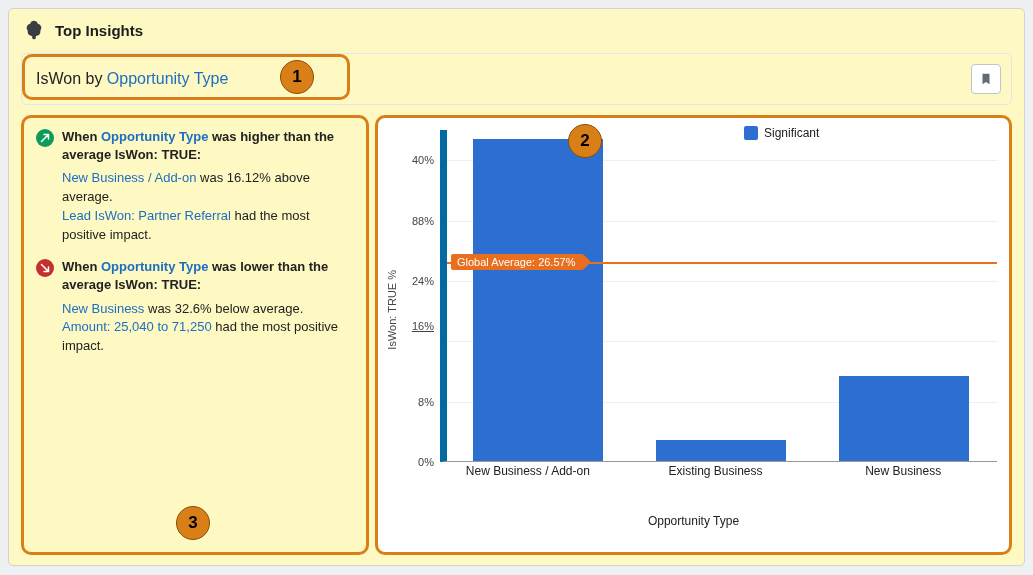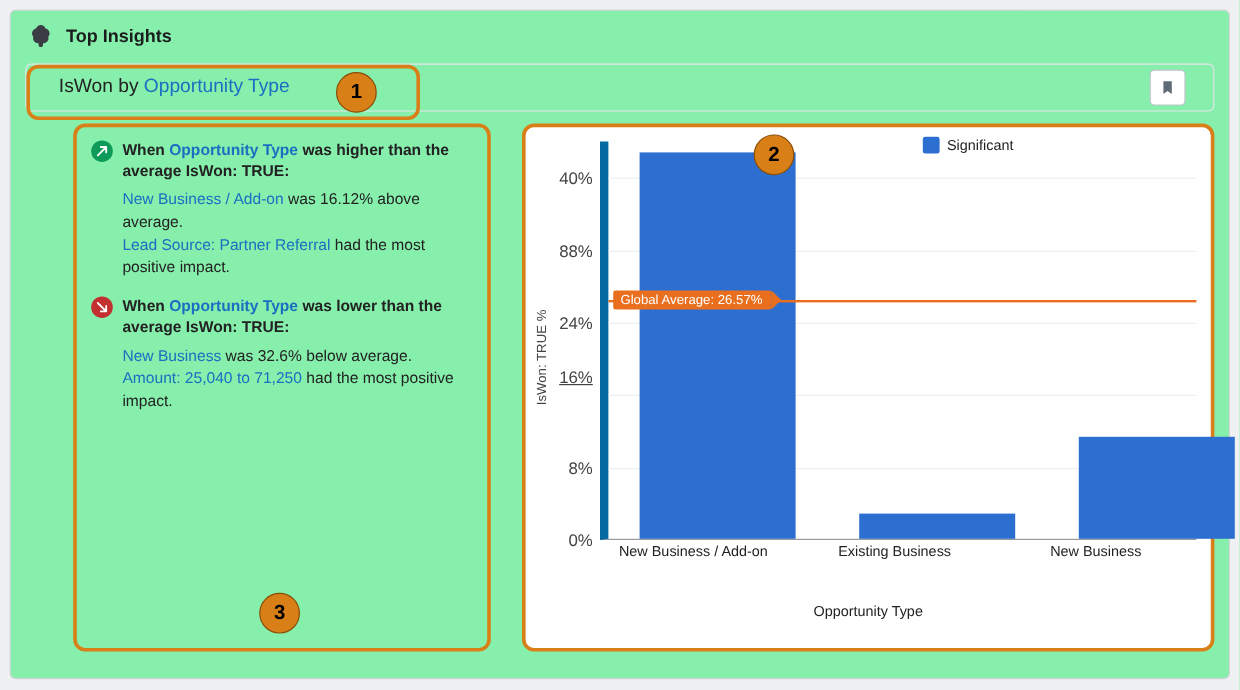--- a/index.html
+++ b/index.html
@@ -6,21 +6,21 @@
   body {
     font-family: -apple-system, BlinkMacSystemFont, "Segoe UI", Arial, sans-serif;
     background: #eef0f2;
     width: 1033px;
     height: 575px;
     overflow: hidden;
     font-size: 13px;
     color: #222;
   }
   .panel {
-    background: #86efac;
+    background: #fef9c3;
     border: 1px solid #cfd4d8;
     border-radius: 5px;
     margin: 8px;
     height: 558px;
     position: relative;
   }
   .hdr {
     display: flex;
     align-items: center;
     padding: 10px 14px 4px 14px;
@@ -31,23 +31,23 @@
     display:flex;align-items:center;justify-content:center;
     color:#3a3e44;
   }
   .hdr-title { font-weight: 700; font-size: 15px; color:#1a1c1e; }
   .content {
     padding: 8px 12px 12px 12px;
   }
   .title-row {
     display:flex; align-items:center; justify-content:space-between;
     border:1px solid #e3e6e9; border-radius:5px;
-    padding:13px;
-    position: relative;
-    height: 40px;
+    padding:0;
+    position: relative;
+    height: 52px;
     margin-bottom: 10px;
   }
   .title-outline {
     position:absolute;
     left:0; top:0;
     width: 328px; height: 46px;
     border: 3px solid #d97f18;
     border-radius: 10px;
     pointer-events:none;
   }
@@ -60,23 +60,22 @@
   .bookmark-box {
     width: 30px; height: 30px;
     border:1px solid #bfc5cb;
     border-radius:4px;
     display:flex;align-items:center;justify-content:center;
     margin-right:10px;
     cursor:pointer;
     background:#fff;
   }
   .cols {
-    display:flex; gap:26px;
+    display:flex; gap:6px;
     height: 440px;
-    margin-left: 40px;
   }
   .left-col {
     width: 348px;
     border: 3px solid #d97f18;
     border-radius: 10px;
     padding: 10px 12px 8px 12px;
     position: relative;
   }
   .right-col {
     flex:1;
@@ -138,21 +137,21 @@
   }
   .yaxis {
     width: 40px;
     position: relative;
     height: 332px;
     margin-top: 4px;
   }
   .ytick {
     position:absolute;
     right:6px;
-    font-size:14px;
+    font-size:11px;
     color:#444;
     transform: translateY(-50%);
   }
   .plot {
     position:relative;
     flex:1;
     height: 332px;
     margin-top:4px;
     border-left:7px solid #0369a1;
     border-bottom:1px solid #999;
@@ -264,21 +263,21 @@
                 </svg>
             </span>
             <span class="insight-head-text">
               <span>When </span><span class="link">Opportunity Type</span><span> was higher than the average IsWon: TRUE:</span>
             </span>
           </div>
           <div class="insight-body">
             <p>
               <span class="link">New Business / Add-on</span><span> was 16.12% above average.</span>
               <br>
-              <span class="link">Lead Source: Partner Referral</span><span> had the most positive impact.</span>
+              <span class="link">Lead IsWon: Partner Referral</span><span> had the most positive impact.</span>
             </p>
           </div>
         </div>
 
         <div class="insight-block">
           <div class="insight-head">
             <span class="badge dn">
               <svg viewBox="0 0 24 24">
                   <path d="M5 5l14 14M19 19h-9M19 19v-9" stroke="#fff" stroke-width="3" fill="none" stroke-linecap="round"></path>
                 </svg>

